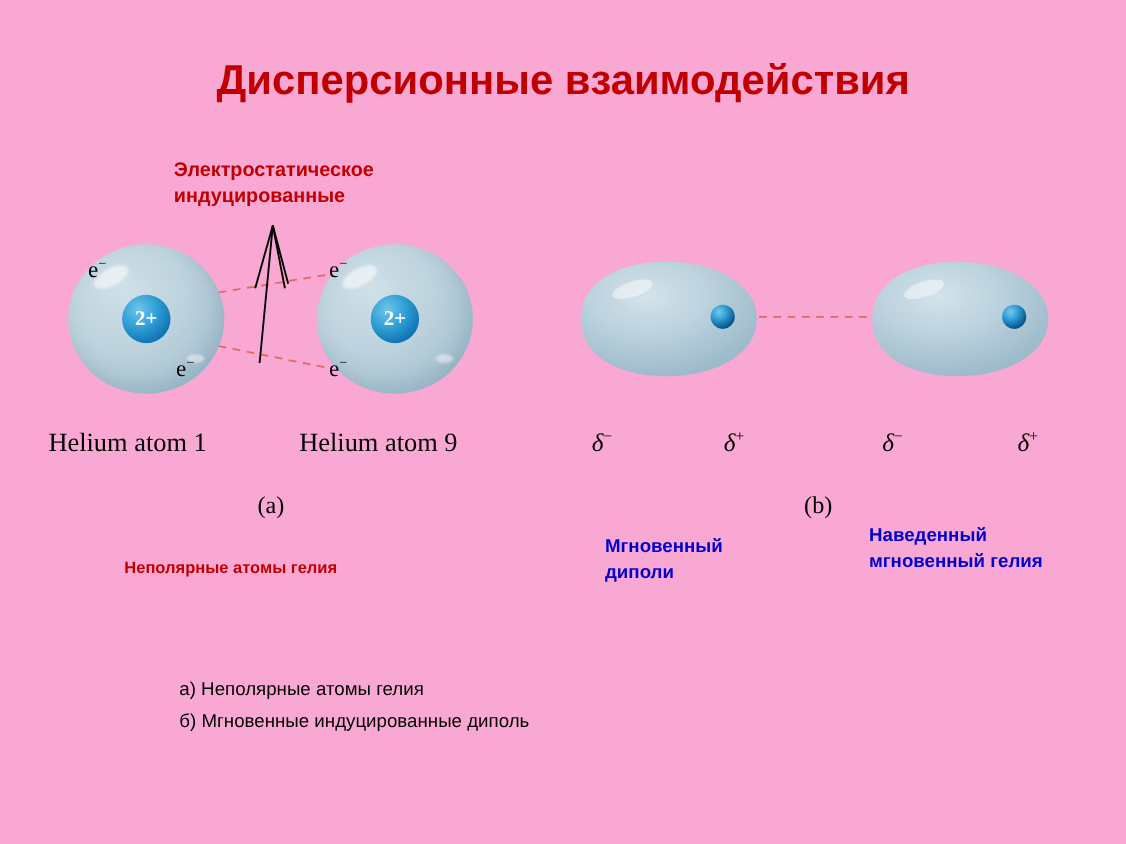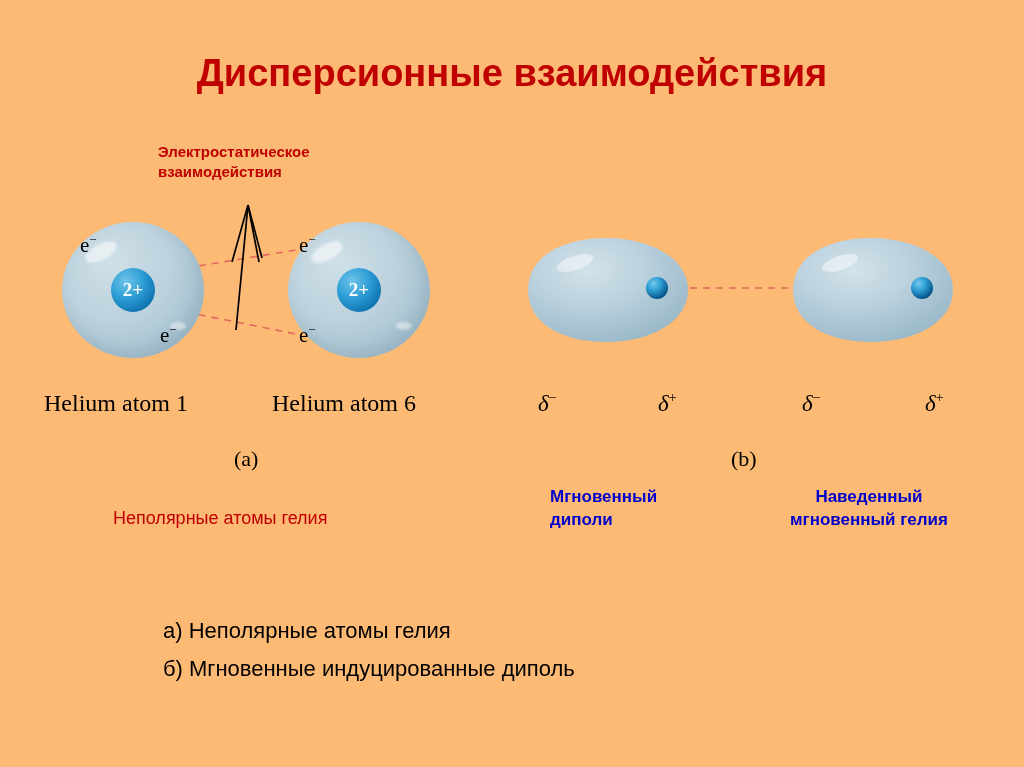--- a/index.html
+++ b/index.html
@@ -10,21 +10,21 @@
   body {
     width: 1024px;
     height: 767px;
     position: relative;
     overflow: hidden;
     font-family: "Liberation Sans", sans-serif;
   }
   .slide {
     position: absolute;
     inset: 0;
-    background: #fdba74;
+    background: #f9a8d4;
   }
 
   
   .title {
     position: absolute;
     top: 52px;
     left: 0;
     width: 1024px;
     text-align: center;
     font-family: "Liberation Sans", sans-serif;
@@ -33,21 +33,21 @@
     color: #c00000;
     letter-spacing: 0px;
   }
 
   
   .annot-electro {
     position: absolute;
     top: 142px;
     left: 158px;
     width: 250px;
-    font-size: 15px;
+    font-size: 18px;
     font-weight: bold;
     color: #c00000;
     line-height: 1.35;
   }
 
   
   .atom {
     position: absolute;
     border-radius: 50%;
     background: radial-gradient(circle at 35% 30%, #cfe0e8 0%, #bed3de 40%, #a9c4d2 75%, #9cbbcb 100%);
@@ -120,38 +120,38 @@
   }
   .delta sup {
     font-size: 14px;
     font-style: normal;
   }
 
   
   .cap-red {
     position: absolute;
     color: #c00000;
-    font-weight: normal;
-    font-size: 18px;
+    font-weight: bold;
+    font-size: 15px;
     white-space: nowrap;
   }
   .cap-blue {
     position: absolute;
     color: #0000cc;
     font-weight: bold;
     font-size: 17px;
     line-height: 1.35;
   }
 
   
   .bottom-list {
     position: absolute;
     left: 163px;
     top: 612px;
-    font-size: 22px;
+    font-size: 17px;
     color: #000000;
     line-height: 1.72;
   }
   .bottom-list div { white-space: nowrap; }
 
   
   svg.overlay {
     position: absolute;
     left: 0; top: 0;
     width: 1024px;
@@ -161,21 +161,21 @@
 </style>
 </head>
 <body>
 
 <div class="slide">
 
   <div class="title">Дисперсионные взаимодействия</div>
 
   <div class="annot-electro">
     <div>Электростатическое</div>
-    <div>взаимодействия</div>
+    <div>индуцированные</div>
   </div>
 
   <svg class="overlay" viewBox="0 0 1024 767">
     <defs>
       <radialGradient id="blobGrad" cx="38%" cy="30%" r="75%">
         <stop offset="0%" stop-color="#d3e3ea"></stop>
         <stop offset="45%" stop-color="#bcd2de"></stop>
         <stop offset="80%" stop-color="#a6c1d0"></stop>
         <stop offset="100%" stop-color="#99b8c8"></stop>
       </radialGradient>
@@ -244,21 +244,21 @@
     <span>2+</span>
   </div>
   <div class="electron-label" style="left:299px; top:232px;">
     <span>e</span><sup>−</sup>
   </div>
   <div class="electron-label" style="left:299px; top:322px;">
     <span>e</span><sup>−</sup>
   </div>
 
   <div class="caption-serif" style="left:44px; top:390px;">Helium atom 1</div>
-  <div class="caption-serif" style="left:272px; top:390px;">Helium atom 6</div>
+  <div class="caption-serif" style="left:272px; top:390px;">Helium atom 9</div>
 
   <div class="delta" style="left:538px; top:390px;">
     <span>δ</span><sup>−</sup>
   </div>
   <div class="delta" style="left:658px; top:390px;">
     <span>δ</span><sup>+</sup>
   </div>
   <div class="delta" style="left:802px; top:390px;">
     <span>δ</span><sup>−</sup>
   </div>
@@ -269,21 +269,21 @@
   <div class="sub-label" style="left:234px; top:446px;">(a)</div>
   <div class="sub-label" style="left:731px; top:446px;">(b)</div>
 
   <div class="cap-red" style="left:113px; top:508px;">Неполярные атомы гелия</div>
 
   <div class="cap-blue" style="left:550px; top:486px;">
     <div>Мгновенный</div>
     <div>диполи</div>
   </div>
 
-  <div class="cap-blue" style="left:790px; top:486px;text-align:center;">
+  <div class="cap-blue" style="left:790px; top:476px;">
     <div>Наведенный</div>
     <div>мгновенный гелия</div>
   </div>
 
   <div class="bottom-list">
     <div>а) Неполярные атомы гелия</div>
     <div>б) Мгновенные индуцированные диполь</div>
   </div>
 
 </div>

